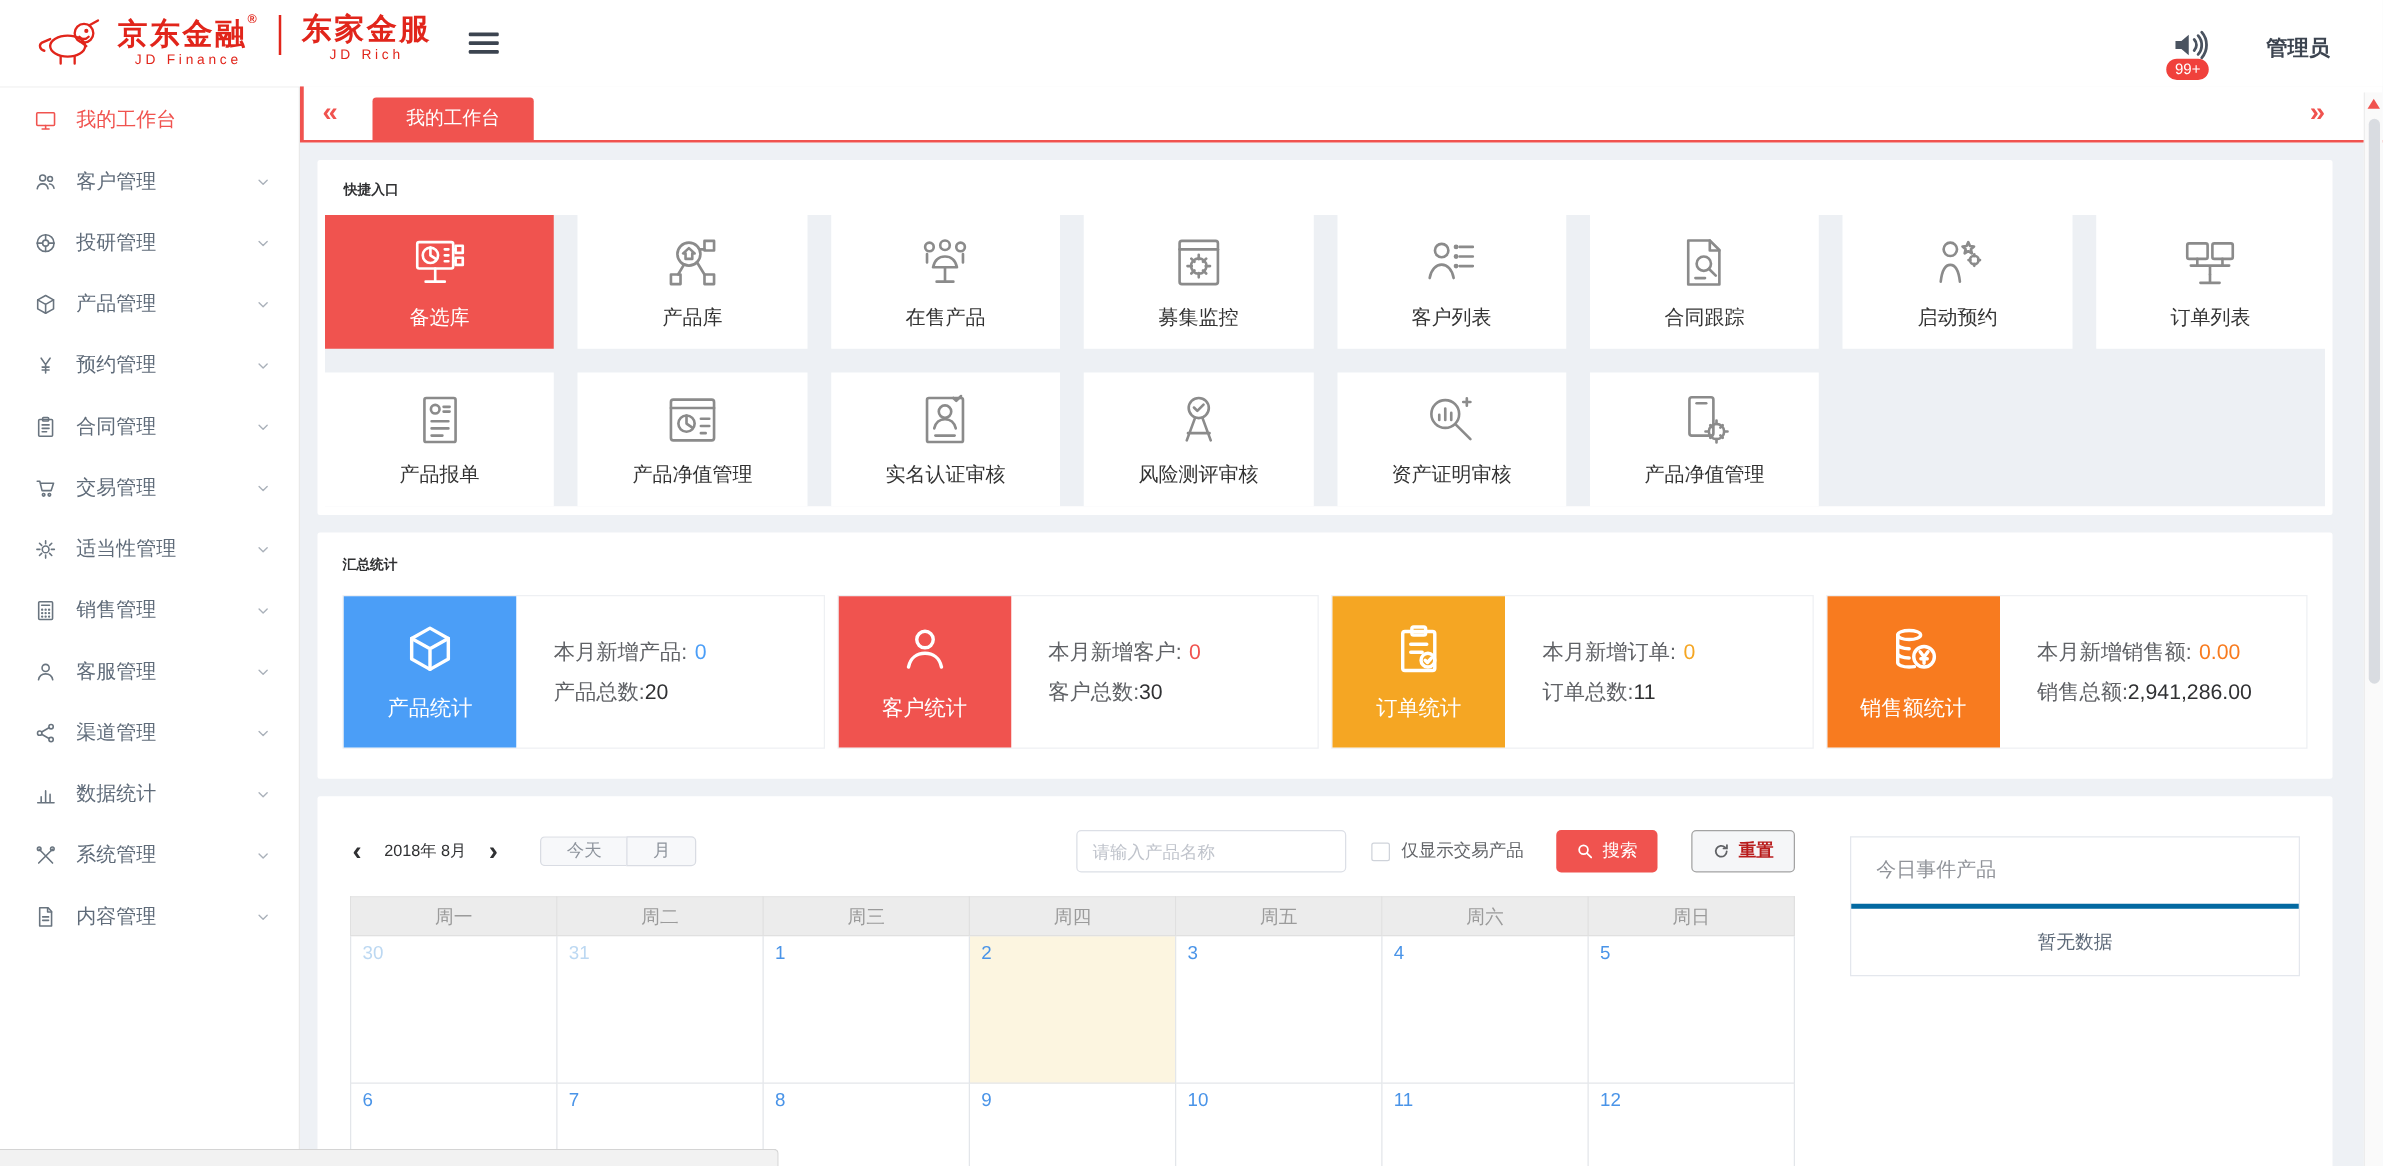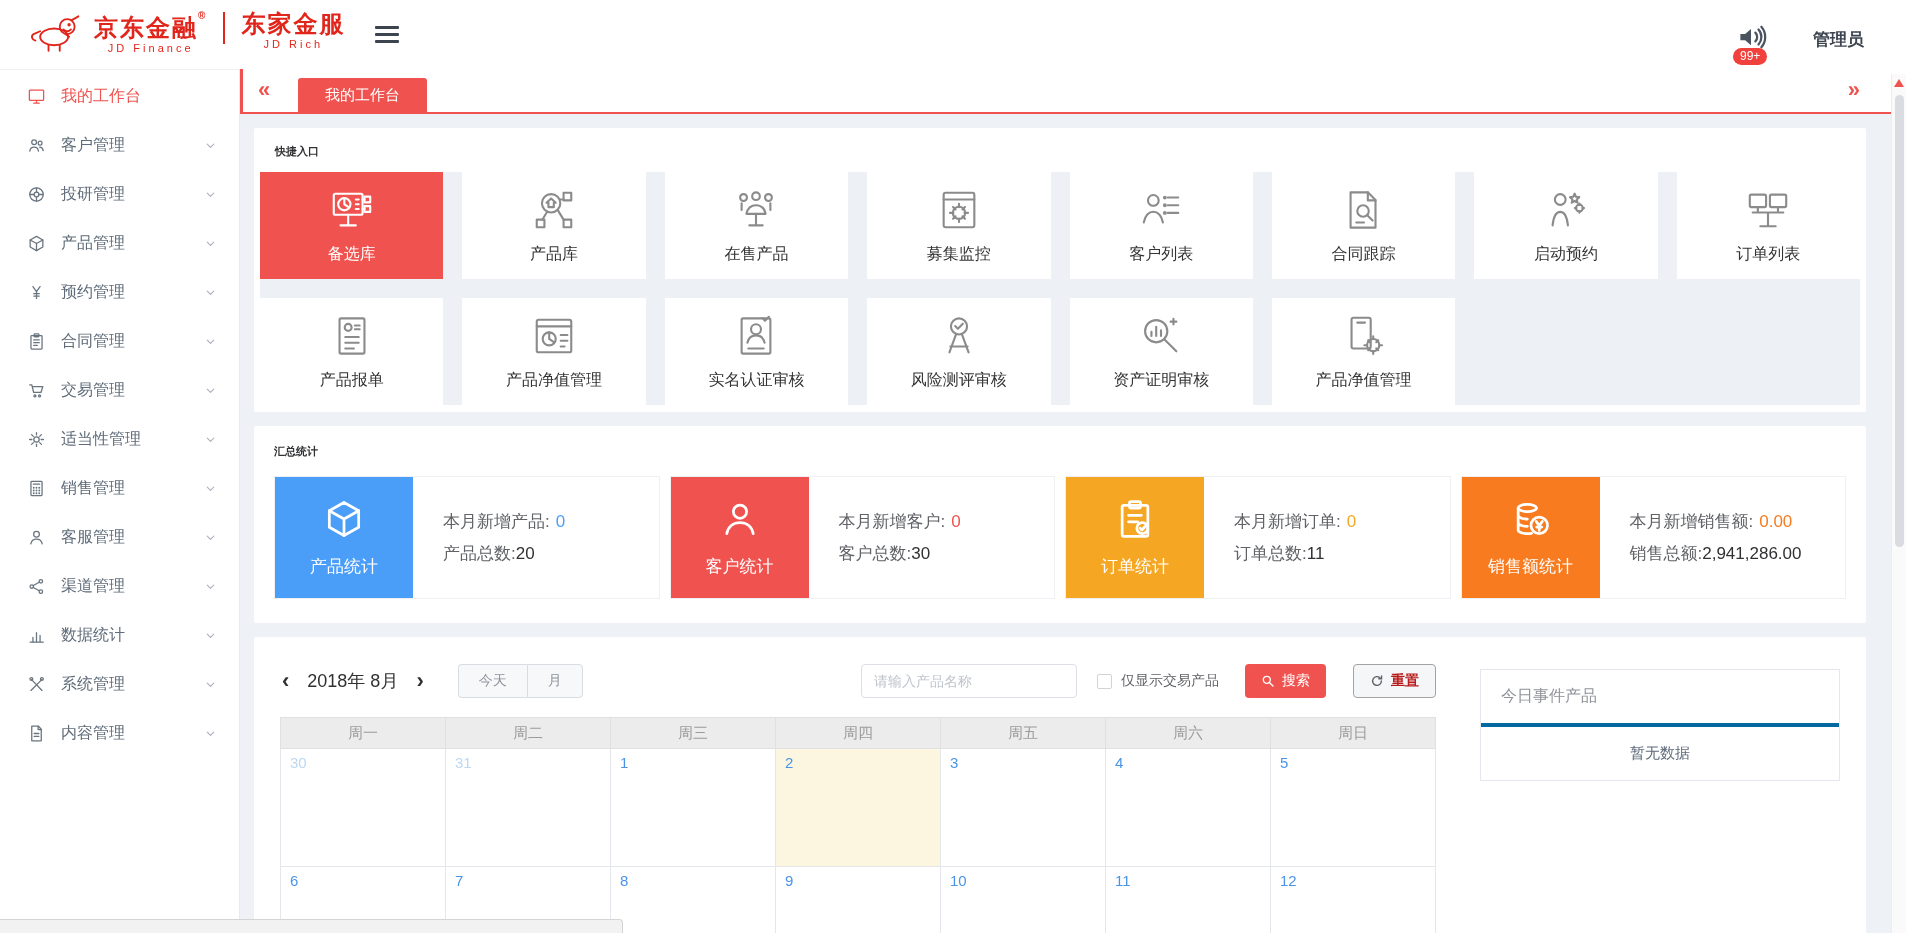--- a/index.html
+++ b/index.html
@@ -60,23 +60,23 @@
   .stat-tile { width:138px; color:#fff; display:flex; flex-direction:column; align-items:center; justify-content:center; gap:9px; font-size:17px; flex:none; }
   .stat-info { flex:1; display:flex; flex-direction:column; justify-content:center; gap:9px; padding-left:30px; font-size:17px; color:#606266; }
   .stat-line b { font-weight:normal; color:#303133; margin-left:0; }
   .stat-line .v1 { margin-left:6px; }
 
   
   .calpanel { margin-top:14px; padding:18px 26px 26px; display:flex; align-items:flex-start; height:430px; }
   .cal-left { width:1156px; flex:none; }
   .cal-toolbar { display:flex; align-items:center; height:36px; margin:8px 0 18px; }
   .nav-arrow { font-size:22px; color:#303133; font-weight:bold; cursor:pointer; line-height:20px; padding:0 2px; }
-  .month-label { font-size:18px; color:#303133; margin:0 16px; }
+  .month-label { font-size:13px; color:#303133; margin:0 16px; }
   .btn-group { display:flex; margin-left:32px; }
-  .btn-group .gbtn { height:34px; padding:0 20px; border:1px solid #d9dce3; background:#f7f8fa; color:#8d939c; font-size:14px; cursor:pointer; }
+  .btn-group .gbtn { height:24px; padding:0 20px; border:1px solid #d9dce3; background:#f7f8fa; color:#8d939c; font-size:14px; cursor:pointer; }
   .btn-group .gbtn:first-child { border-radius:4px 0 0 4px; border-right:none; }
   .btn-group .gbtn:last-child { border-radius:0 4px 4px 0; }
   .cal-spacer { flex:1; }
   .cal-input { width:216px; height:34px; border:1px solid #dcdfe6; border-radius:4px; padding:0 12px; font-size:14px; color:#606266; background:#fff; outline:none; margin-right:20px; }
   .cal-input::placeholder { color:#c0c4cc; }
   .chk-wrap { display:flex; align-items:center; margin-right:26px; cursor:pointer; }
   .chk-box { width:15px; height:15px; border:1px solid #cfd3da; border-radius:2px; background:#fff; flex:none; }
   .chk-label { font-size:14px; color:#606266; margin-left:9px; white-space:nowrap; }
   .btn { height:34px; border:none; border-radius:4px; font-size:14px; display:inline-flex; align-items:center; gap:7px; padding:0 16px; cursor:pointer; }
   .btn-search { background:#f0534f; color:#fff; margin-right:27px; }

